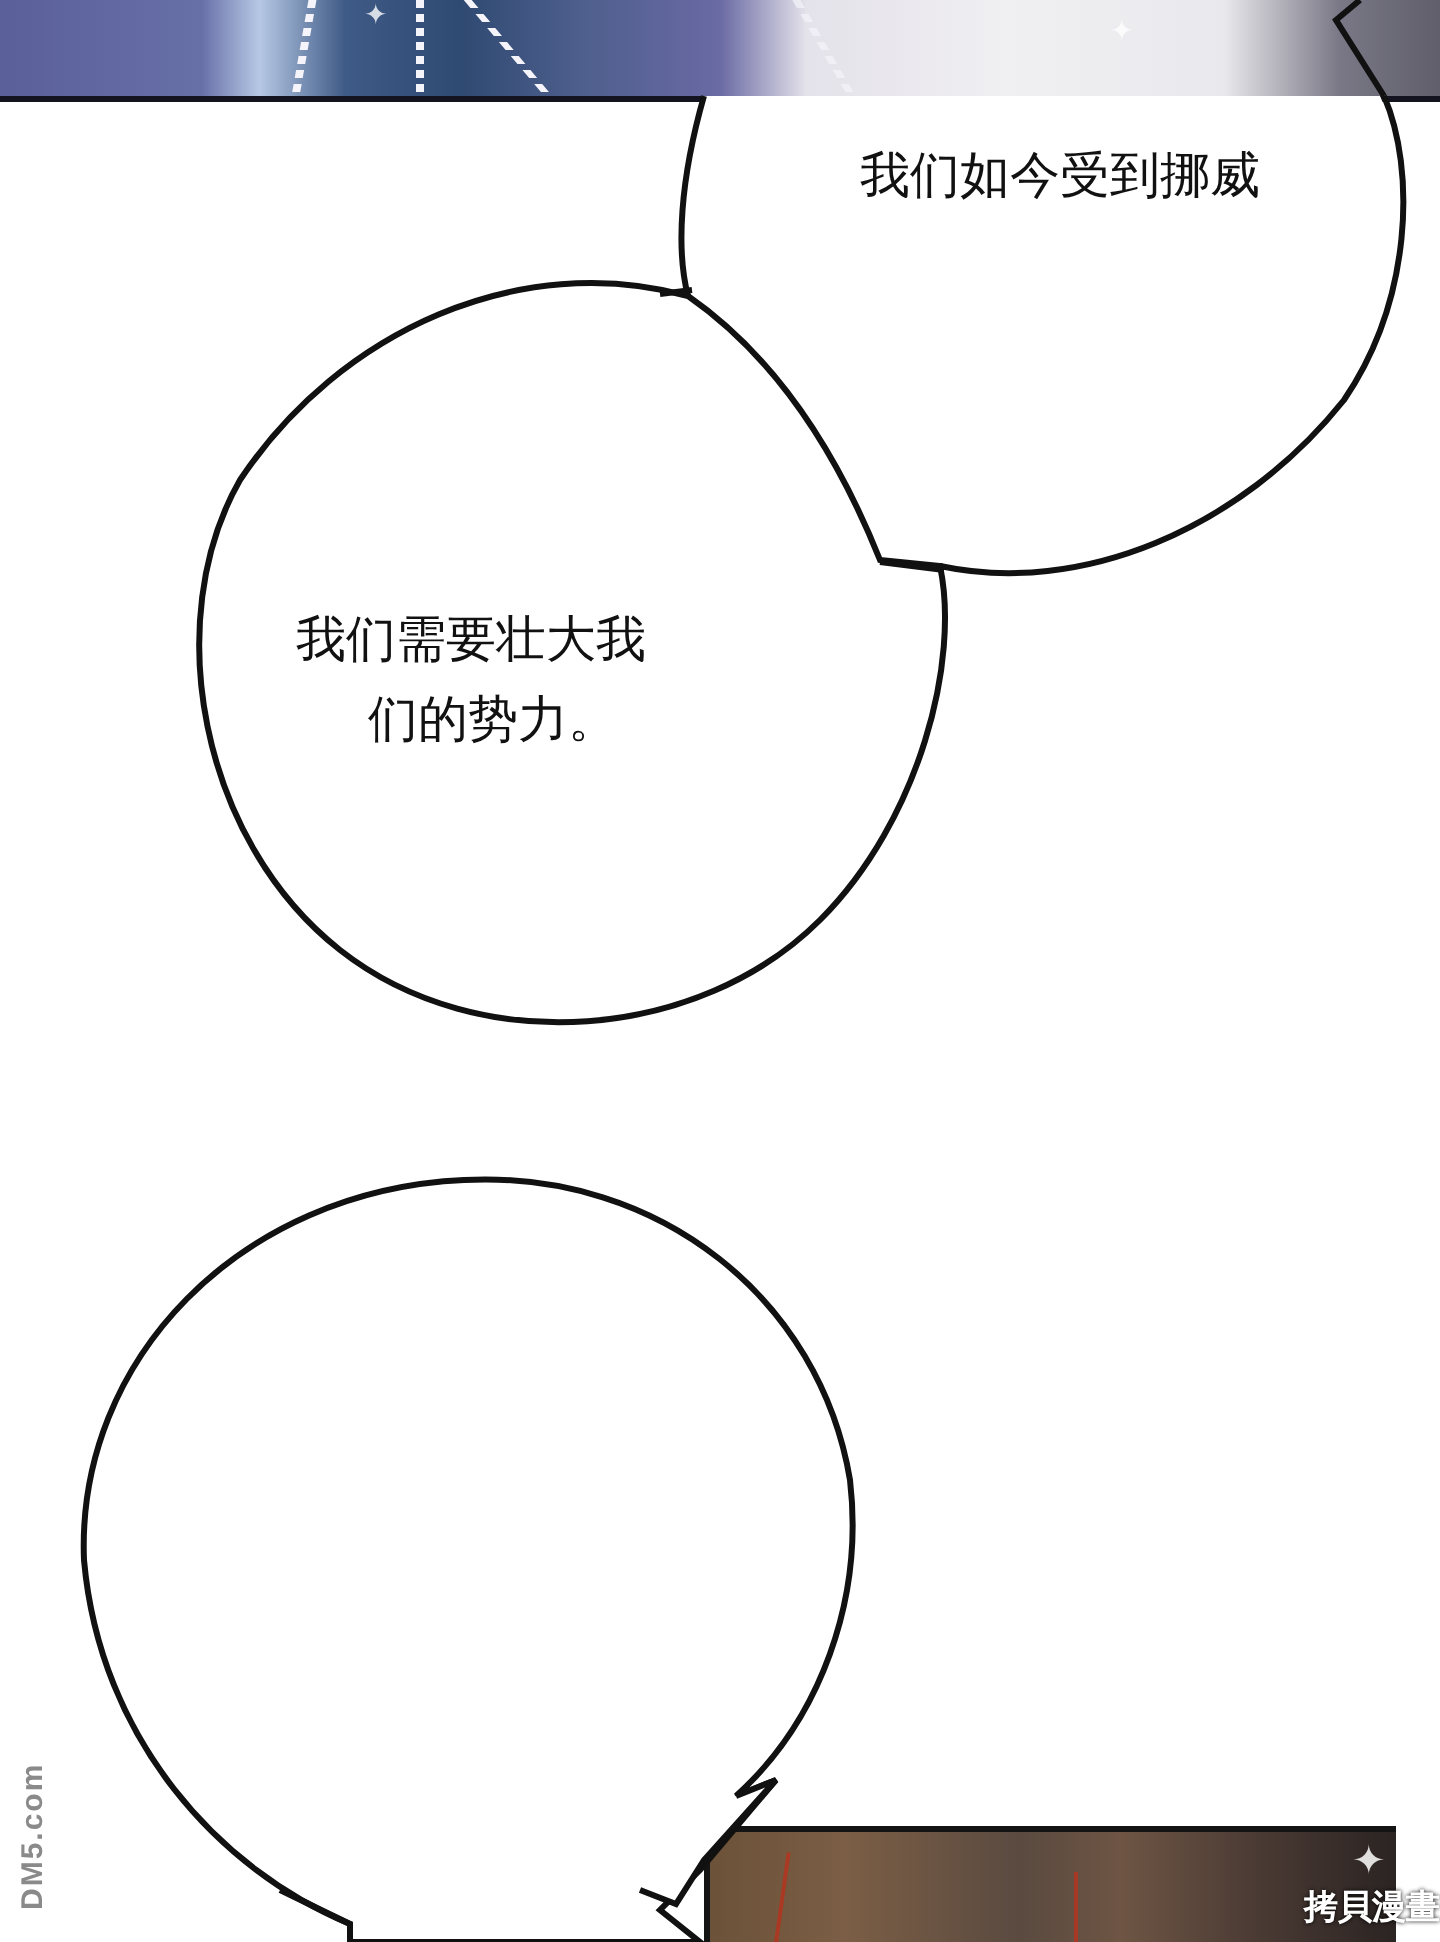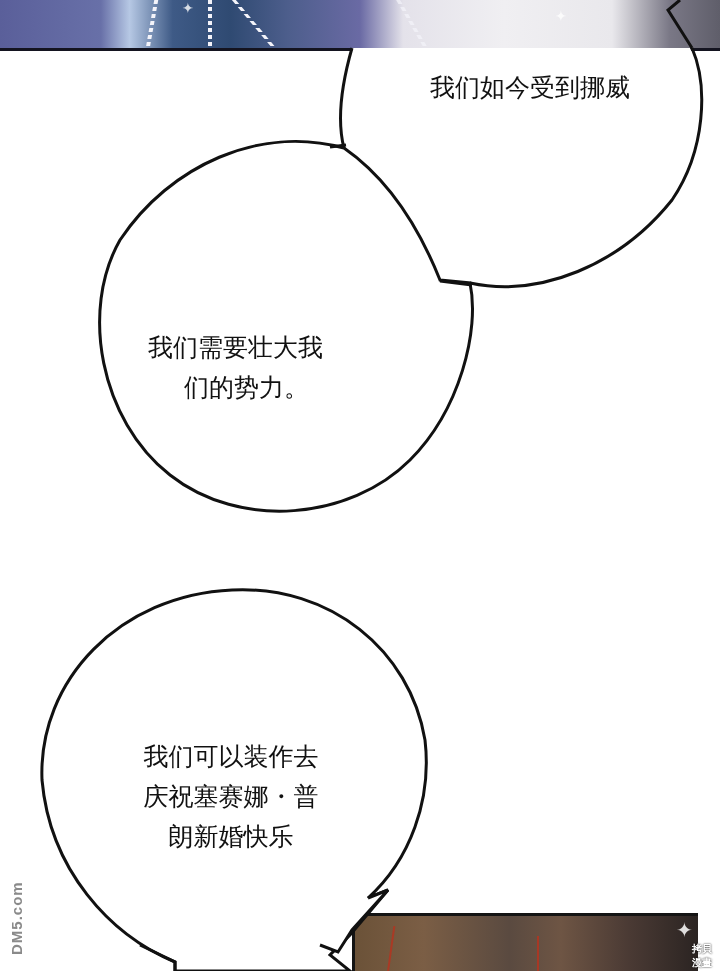--- a/index.html
+++ b/index.html
@@ -70,21 +70,21 @@
       font-family: "DejaVu Sans", sans-serif;
       font-size: 25px;
       line-height: 40px;
       text-align: center;
       white-space: pre;
       letter-spacing: 0px;
     }
     #d1 { left: 370px; top: 68px; width: 320px; }
     #d2 { left: 148px; top: 300px; width: 300px; text-align: left; }
     #d2 .l2 { padding-left: 36px; display:block; }
-    #d2 .l1 { display:block;margin-top:28px; }
+    #d2 .l1 { display:block; }
     #d3 { left: 96px; top: 737px; width: 270px; line-height: 40px; }
     
     .wm-left {
       position: absolute;
       left: 8px;
       top: 855px;
       width: 26px;
       height: 100px;
       color: #8a8a8a;
       font-size: 15px;
@@ -93,25 +93,24 @@
       text-orientation: sideways;
       transform: rotate(180deg);
       letter-spacing: 1px;
       font-family: "Liberation Sans", sans-serif;
     }
     .wm-right {
       position: absolute;
       left: 652px;
       top: 942px;
       color: #ffffff;
-      font-size: 10px;
+      font-size: 17px;
       font-weight: bold;
       font-family: Liberation Mono, monospace;
       text-shadow: 0 0 2px #000;
-      margin-left: 40px;
     }
     .wm-star {
       position: absolute;
       left: 676px;
       top: 918px;
       color: #ffffff;
       font-size: 20px;
       opacity: 0.85;
     }
   </style>
@@ -175,19 +174,18 @@
 
     <path d="M 368 898 L 388 890 L 352 930 L 338 952 L 320 945" fill="#ffffff" stroke="#111" stroke-width="3" stroke-linejoin="miter"></path>
 
     <path d="M 140 945 L 175 962 L 175 971" fill="none" stroke="#111" stroke-width="3"></path>
   </svg>
 
   <div class="dialogue" id="d1"><span style="display:block">我们如今受到挪威</span></div>
 
   <div class="dialogue" id="d2"><span class="l1">我们需要壮大我</span><span class="l2">们的势力。</span></div>
 
-  <div class="dialogue" id="d3"><span style="display:block">我们可以装作去</span><span style="display:block">庆祝塞赛娜・普</span><span style="display:block">朗新婚快乐</span></div>
 
   <div class="wm-left">DM5.com</div>
   <span class="wm-star">✦</span>
   <div class="wm-right">拷貝漫畫</div>
 
 </div>
 
 </body></html>

